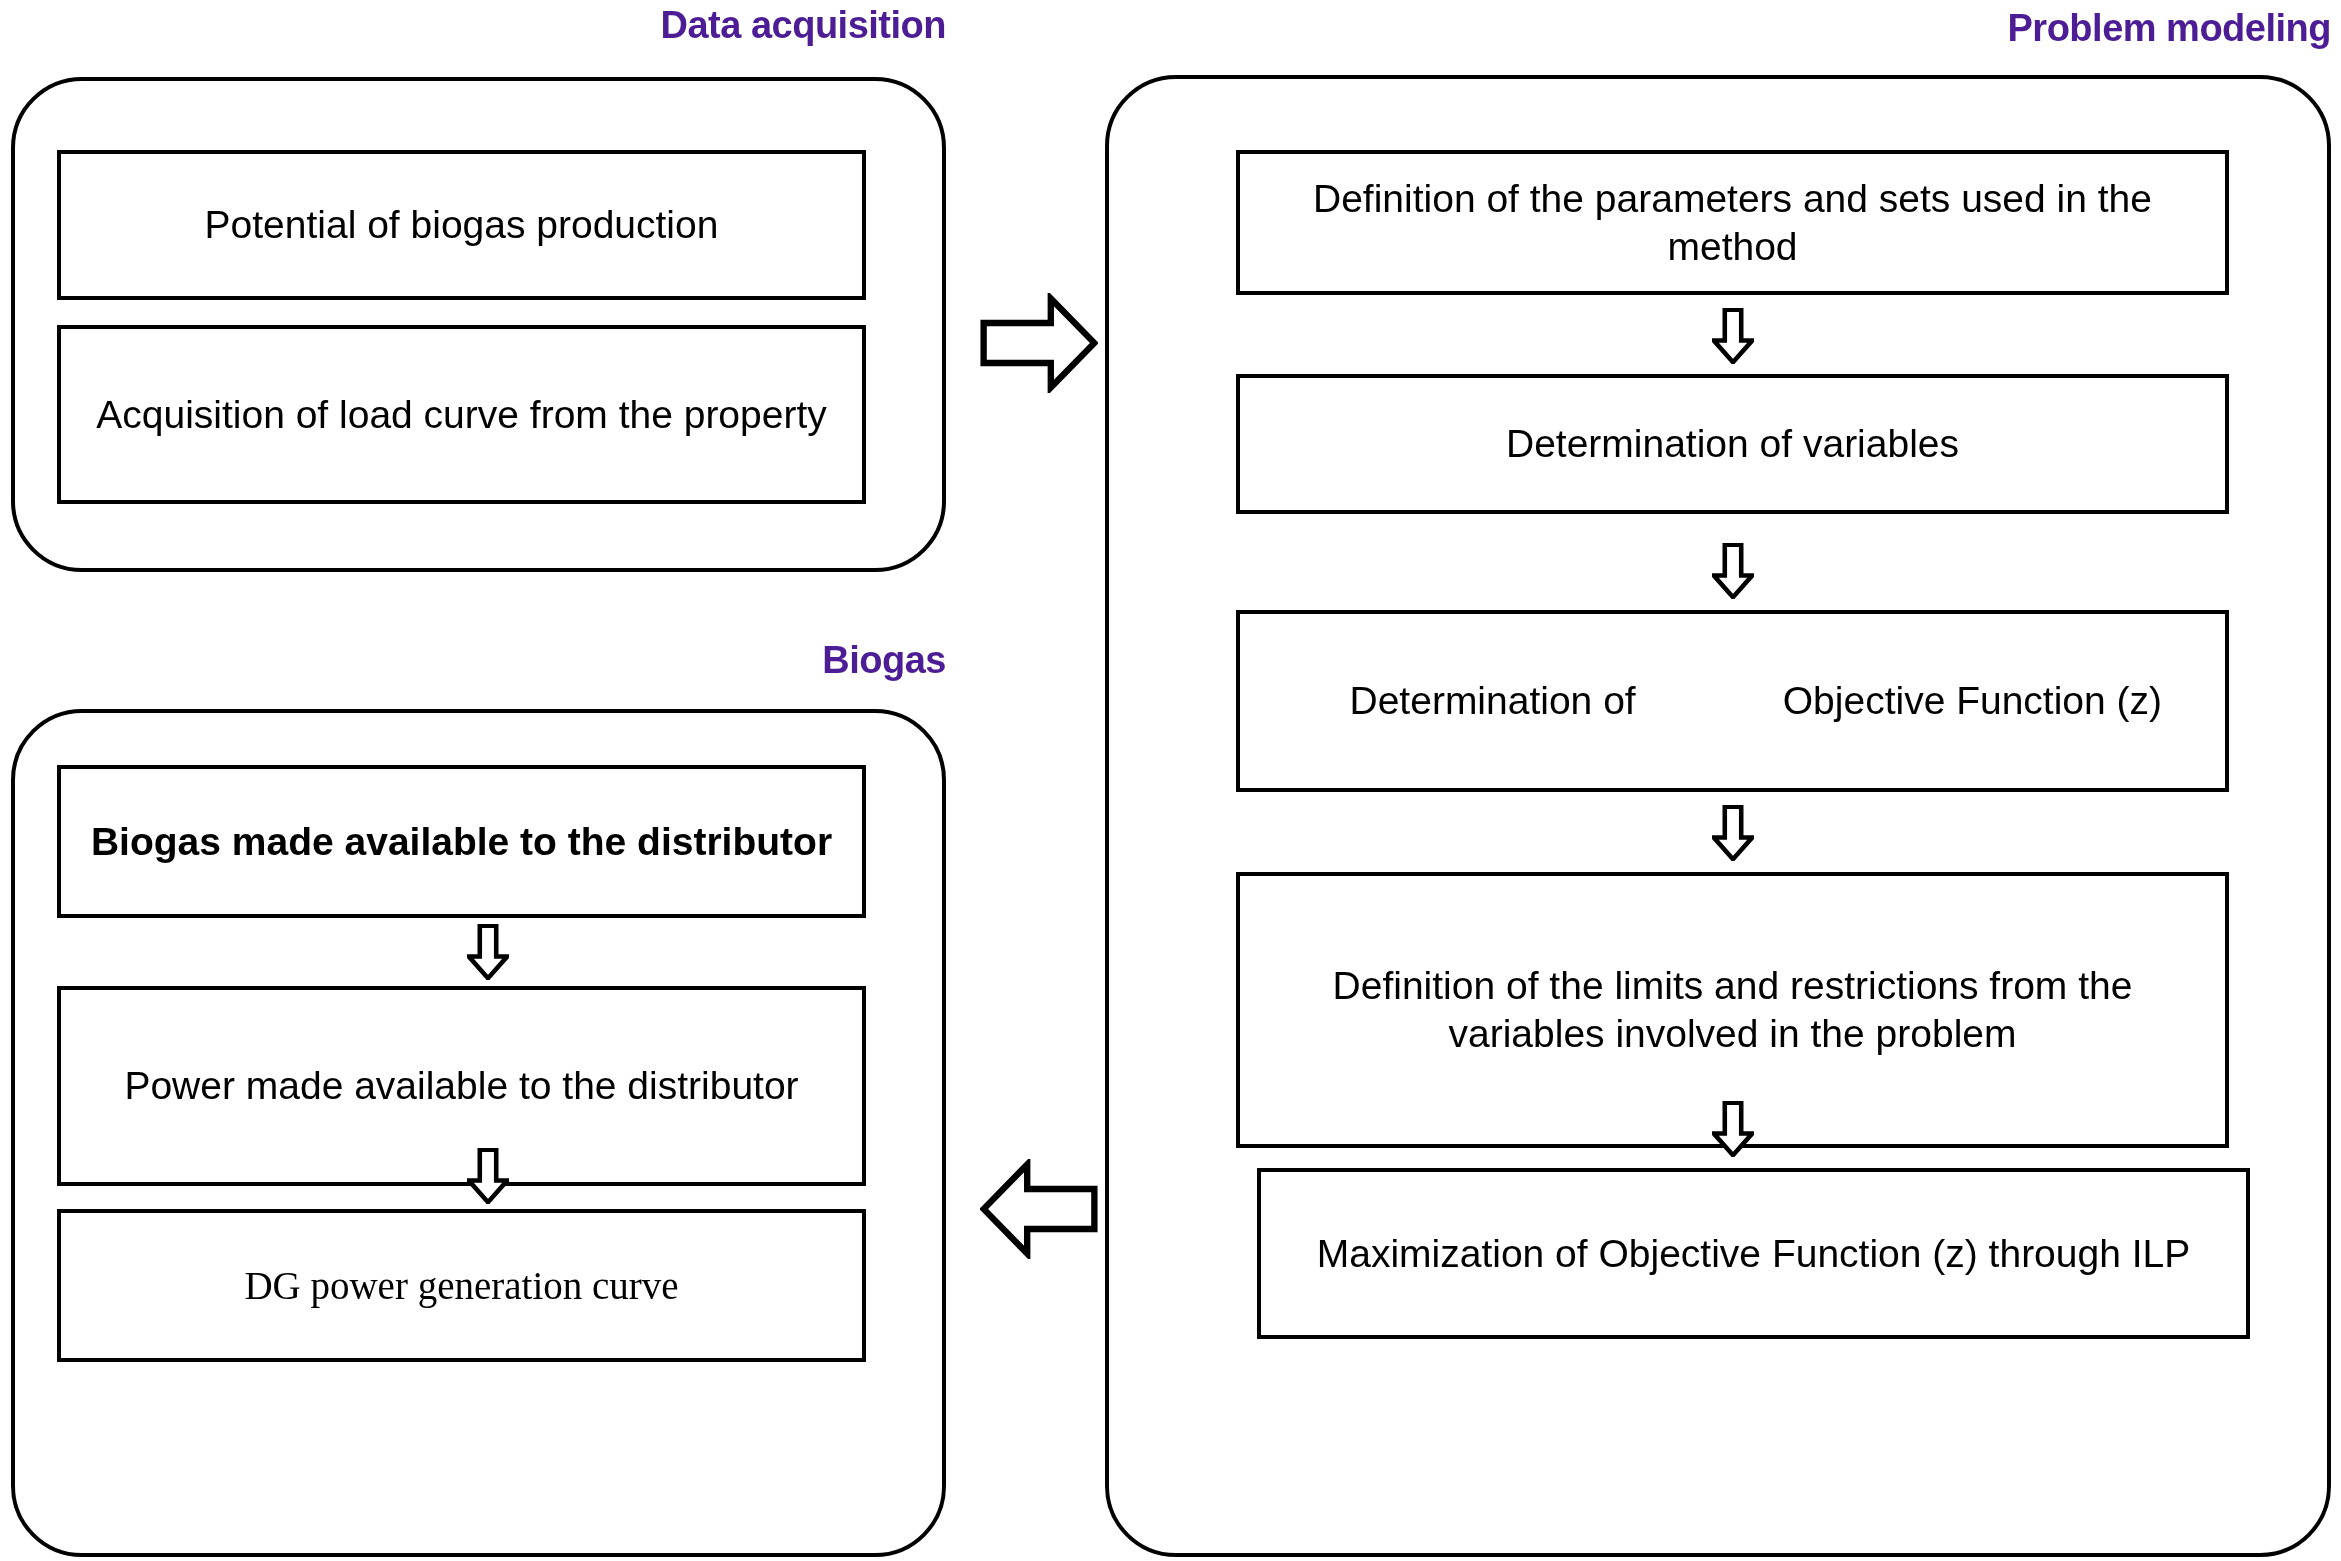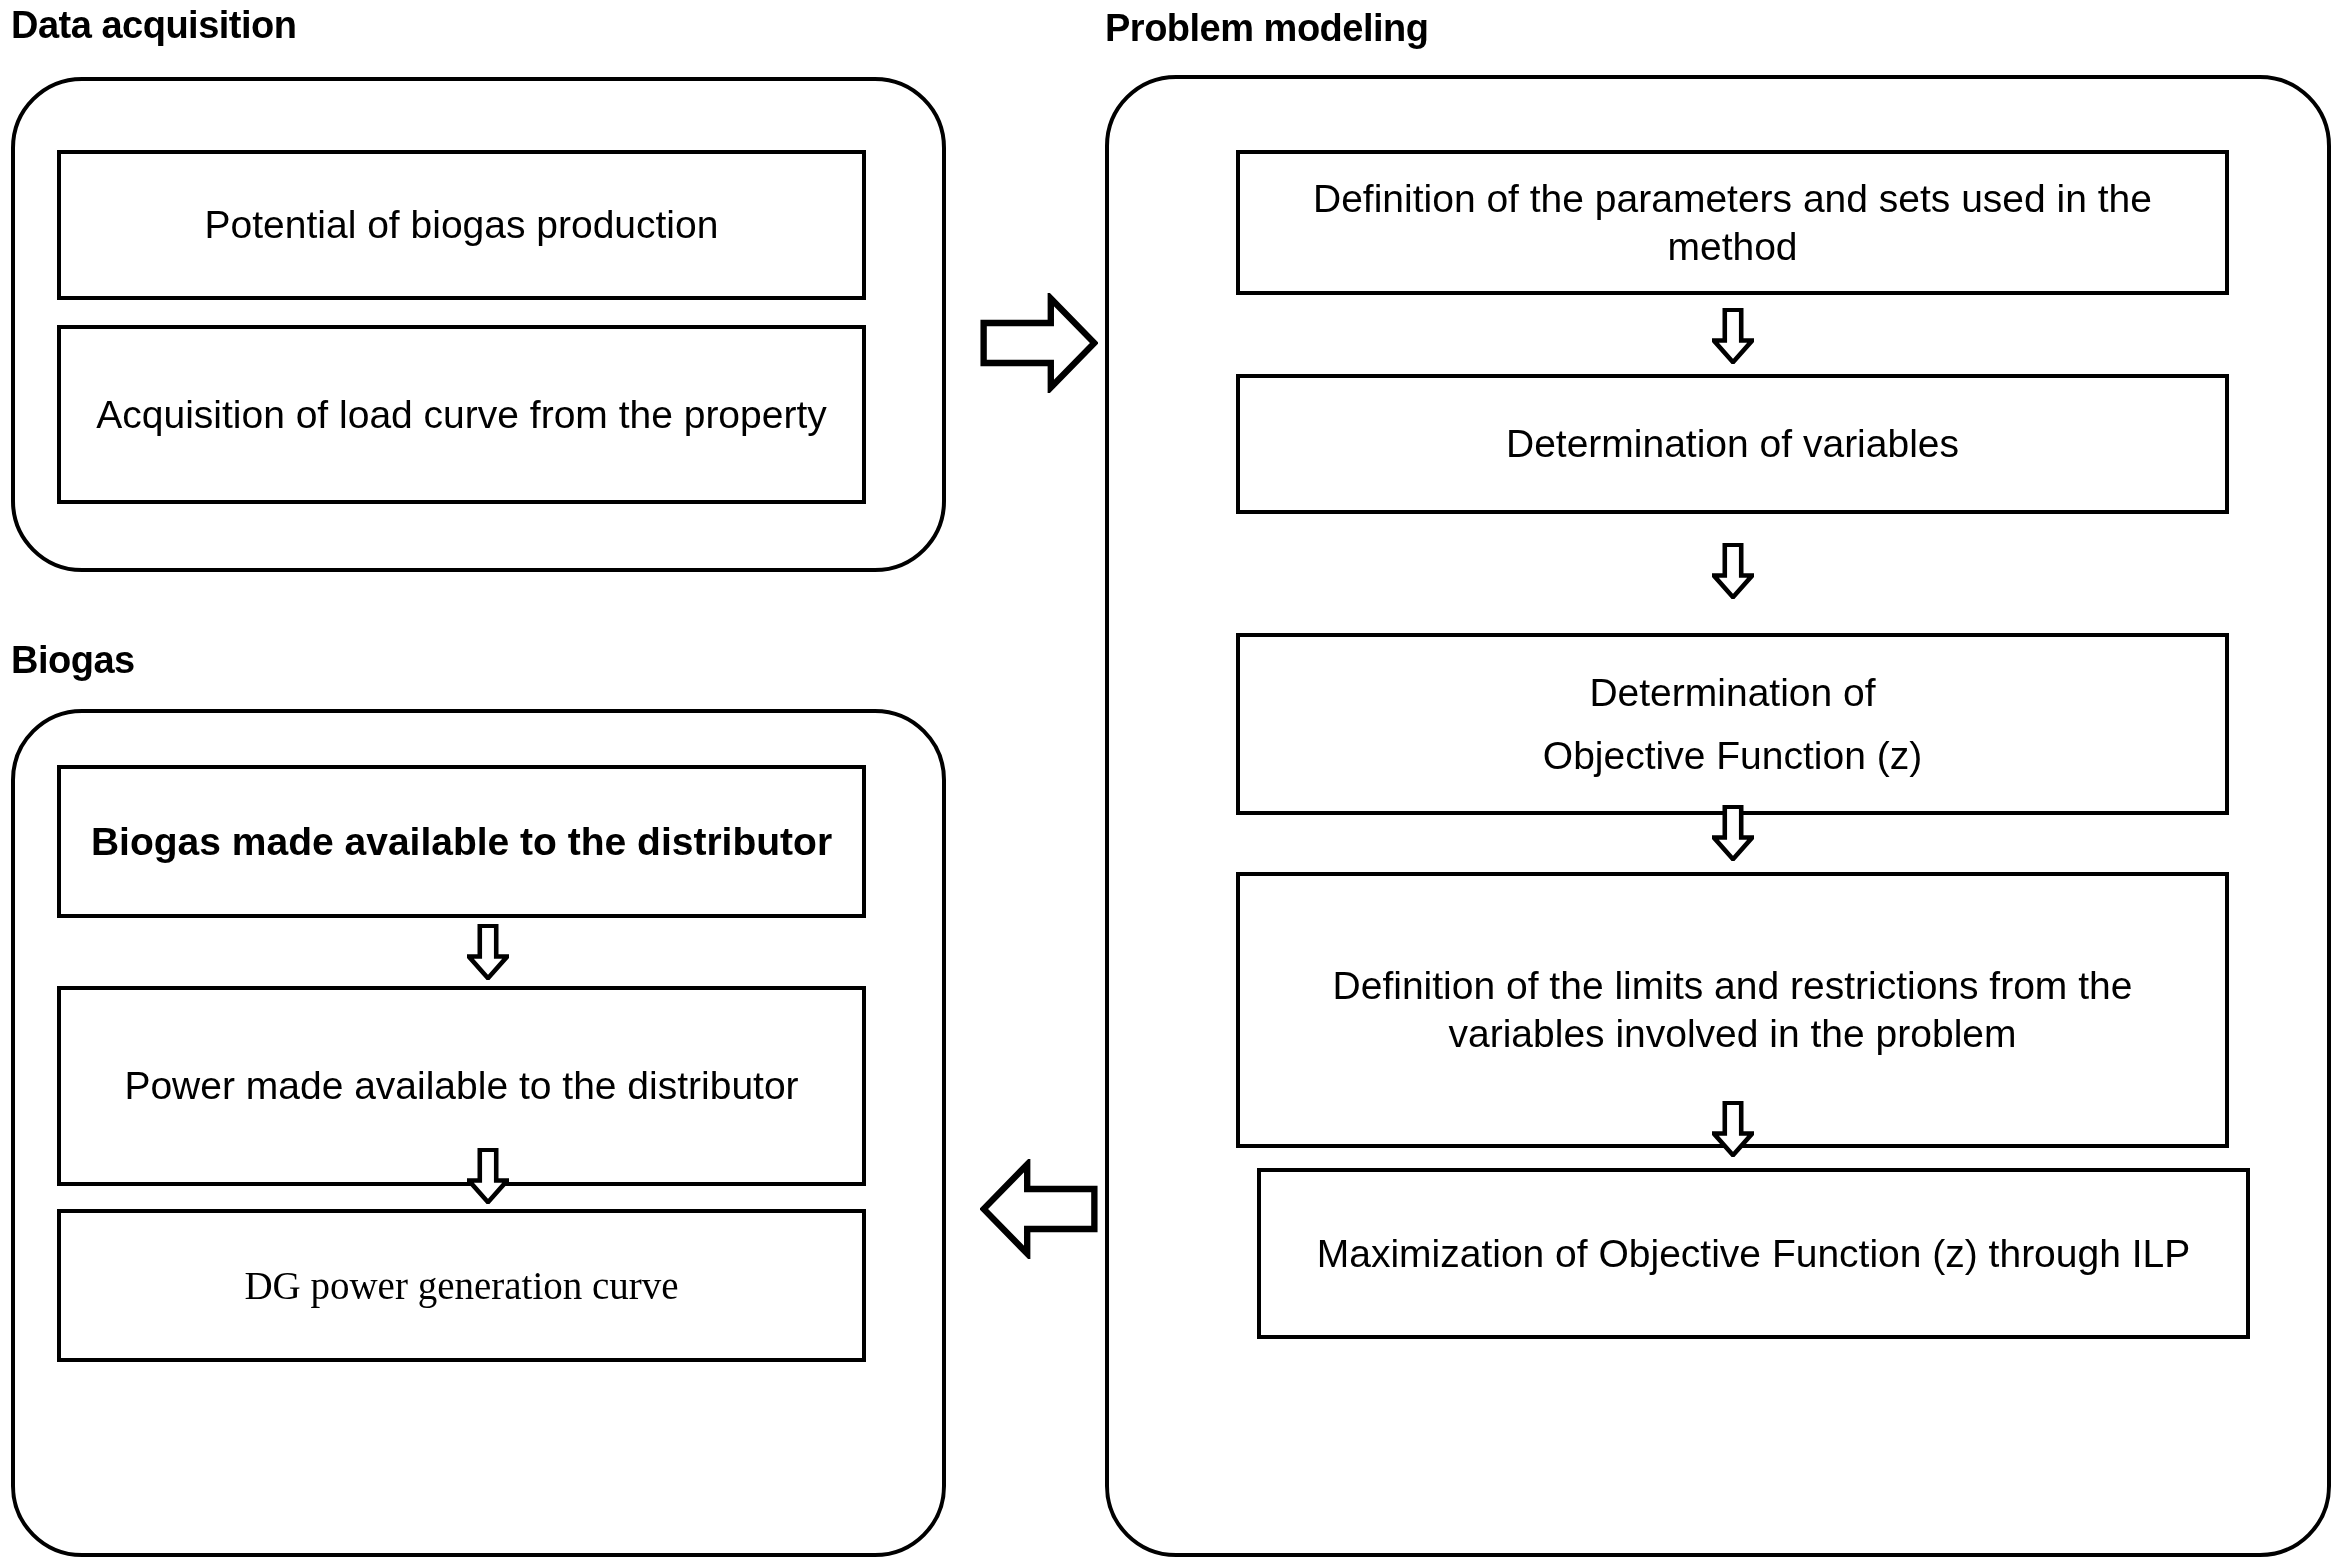--- a/index.html
+++ b/index.html
@@ -18,23 +18,23 @@
     background: #ffffff;
     overflow: hidden;
   }
   
   .section-title {
     position: absolute;
     font-weight: bold;
     font-size: 38px;
     line-height: 1.0;
     letter-spacing: -0.5px;
-    text-align: left;
+    text-align: right;
     white-space: nowrap;
-    color: #000000;
+    color: #4c1d95;
   }
   
   .group {
     position: absolute;
     border: 4.5px solid #000;
     border-radius: 71px;
     background: #ffffff;
     box-sizing: border-box;
   }
   
@@ -126,21 +126,21 @@
     <div class="node" style="left:127px; top:295px; width:993px; height:140px;">
       <span class="txt">Determination of variables</span>
     </div>
 
     <div class="arrow" style="left:603px; top:464px; width:42px; height:56px;">
       <svg viewBox="0 0 46 62" preserveAspectRatio="none">
         <polygon points="14,2 32,2 32,36 44,36 23,60 2,36 14,36" fill="#ffffff" stroke="#000000" stroke-width="5" stroke-linejoin="miter"></polygon>
       </svg>
     </div>
 
-    <div class="node loose" style="left:127px; top:554px; width:993px; height:182px; flex-direction:column;">
+    <div class="node loose" style="left:127px; top:531px; width:993px; height:182px; flex-direction:row;">
       <span class="txt">Determination of</span>
       <span class="txt">Objective Function (z)</span>
     </div>
 
     <div class="arrow" style="left:603px; top:726px; width:42px; height:56px;">
       <svg viewBox="0 0 46 62" preserveAspectRatio="none">
         <polygon points="14,2 32,2 32,36 44,36 23,60 2,36 14,36" fill="#ffffff" stroke="#000000" stroke-width="5" stroke-linejoin="miter"></polygon>
       </svg>
     </div>
 

